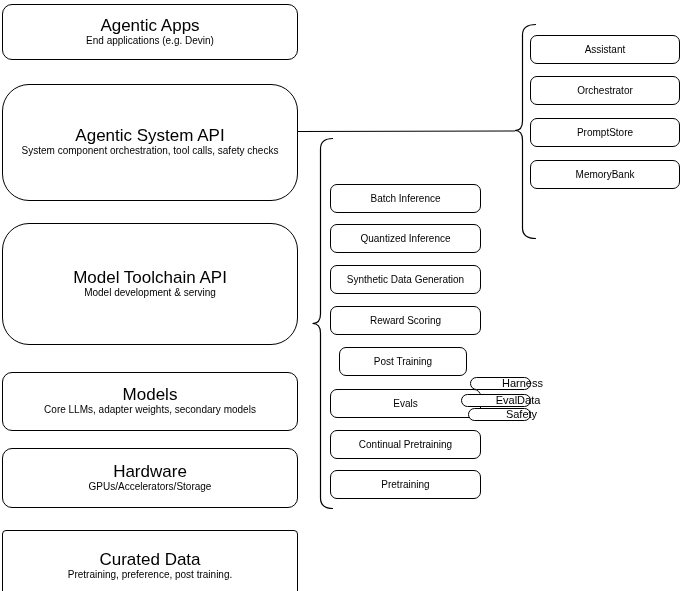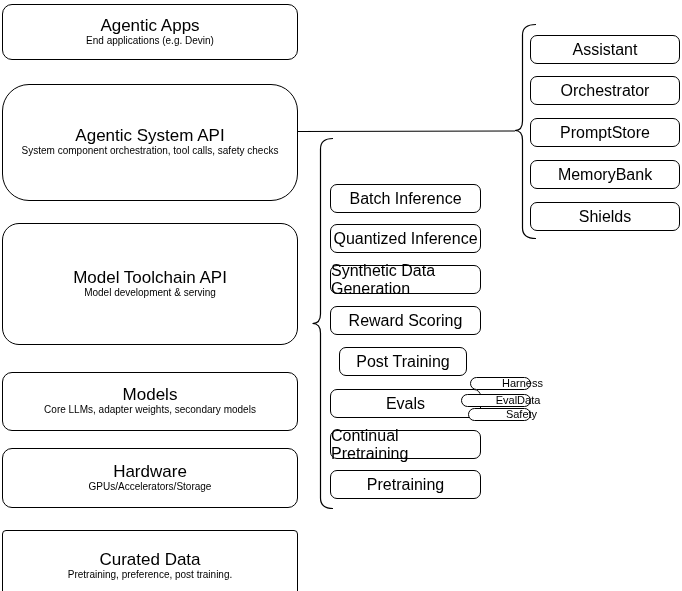--- a/index.html
+++ b/index.html
@@ -37,21 +37,21 @@
   .node {
     position: absolute;
     height: 29px;
     box-sizing: border-box;
     border: 1px solid #000000;
     border-radius: 7px;
     background: #ffffff;
     display: flex;
     align-items: center;
     justify-content: center;
-    font-size: 16px;
+    font-size: 10px;
     z-index: 1;
   }
   .pill {
     position: absolute;
     height: 13px;
     box-sizing: border-box;
     border: 1px solid #000000;
     border-radius: 7px;
     background: #ffffff;
     display: flex;
@@ -77,21 +77,21 @@
   <div class="bigbox" style="top:4px;height:56px;border-radius:10px">
     <div class="t">Agentic Apps</div>
     <div class="s">End applications (e.g. Devin)</div>
   </div>
 
   <div class="bigbox" style="top:84px;height:117px;border-radius:27px">
     <div class="t">Agentic System API</div>
     <div class="s">System component orchestration, tool calls, safety checks</div>
   </div>
 
-  <div class="bigbox" style="top:223px;height:122px;border-radius:17px">
+  <div class="bigbox" style="top:223px;height:122px;border-radius:27px">
     <div class="t">Model Toolchain API</div>
     <div class="s">Model development &amp; serving</div>
   </div>
 
   <div class="bigbox" style="top:372px;height:59px;border-radius:10px">
     <div class="t">Models</div>
     <div class="s">Core LLMs, adapter weights, secondary models</div>
   </div>
 
   <div class="bigbox" style="top:448px;height:60px;border-radius:10px">
@@ -144,17 +144,14 @@
   </div>
   <div class="node" style="left:530px;top:76px;width:150px">
     <span>Orchestrator</span>
   </div>
   <div class="node" style="left:530px;top:160px;width:150px">
     <span>MemoryBank</span>
   </div>
   <div class="node" style="left:530px;top:118px;width:150px">
     <span>PromptStore</span>
   </div>
-  <div class="node" style="left:530px;top:202px;width:150px">
-    <span>Shields</span>
-  </div>
 
 </div>
 
 </body></html>

